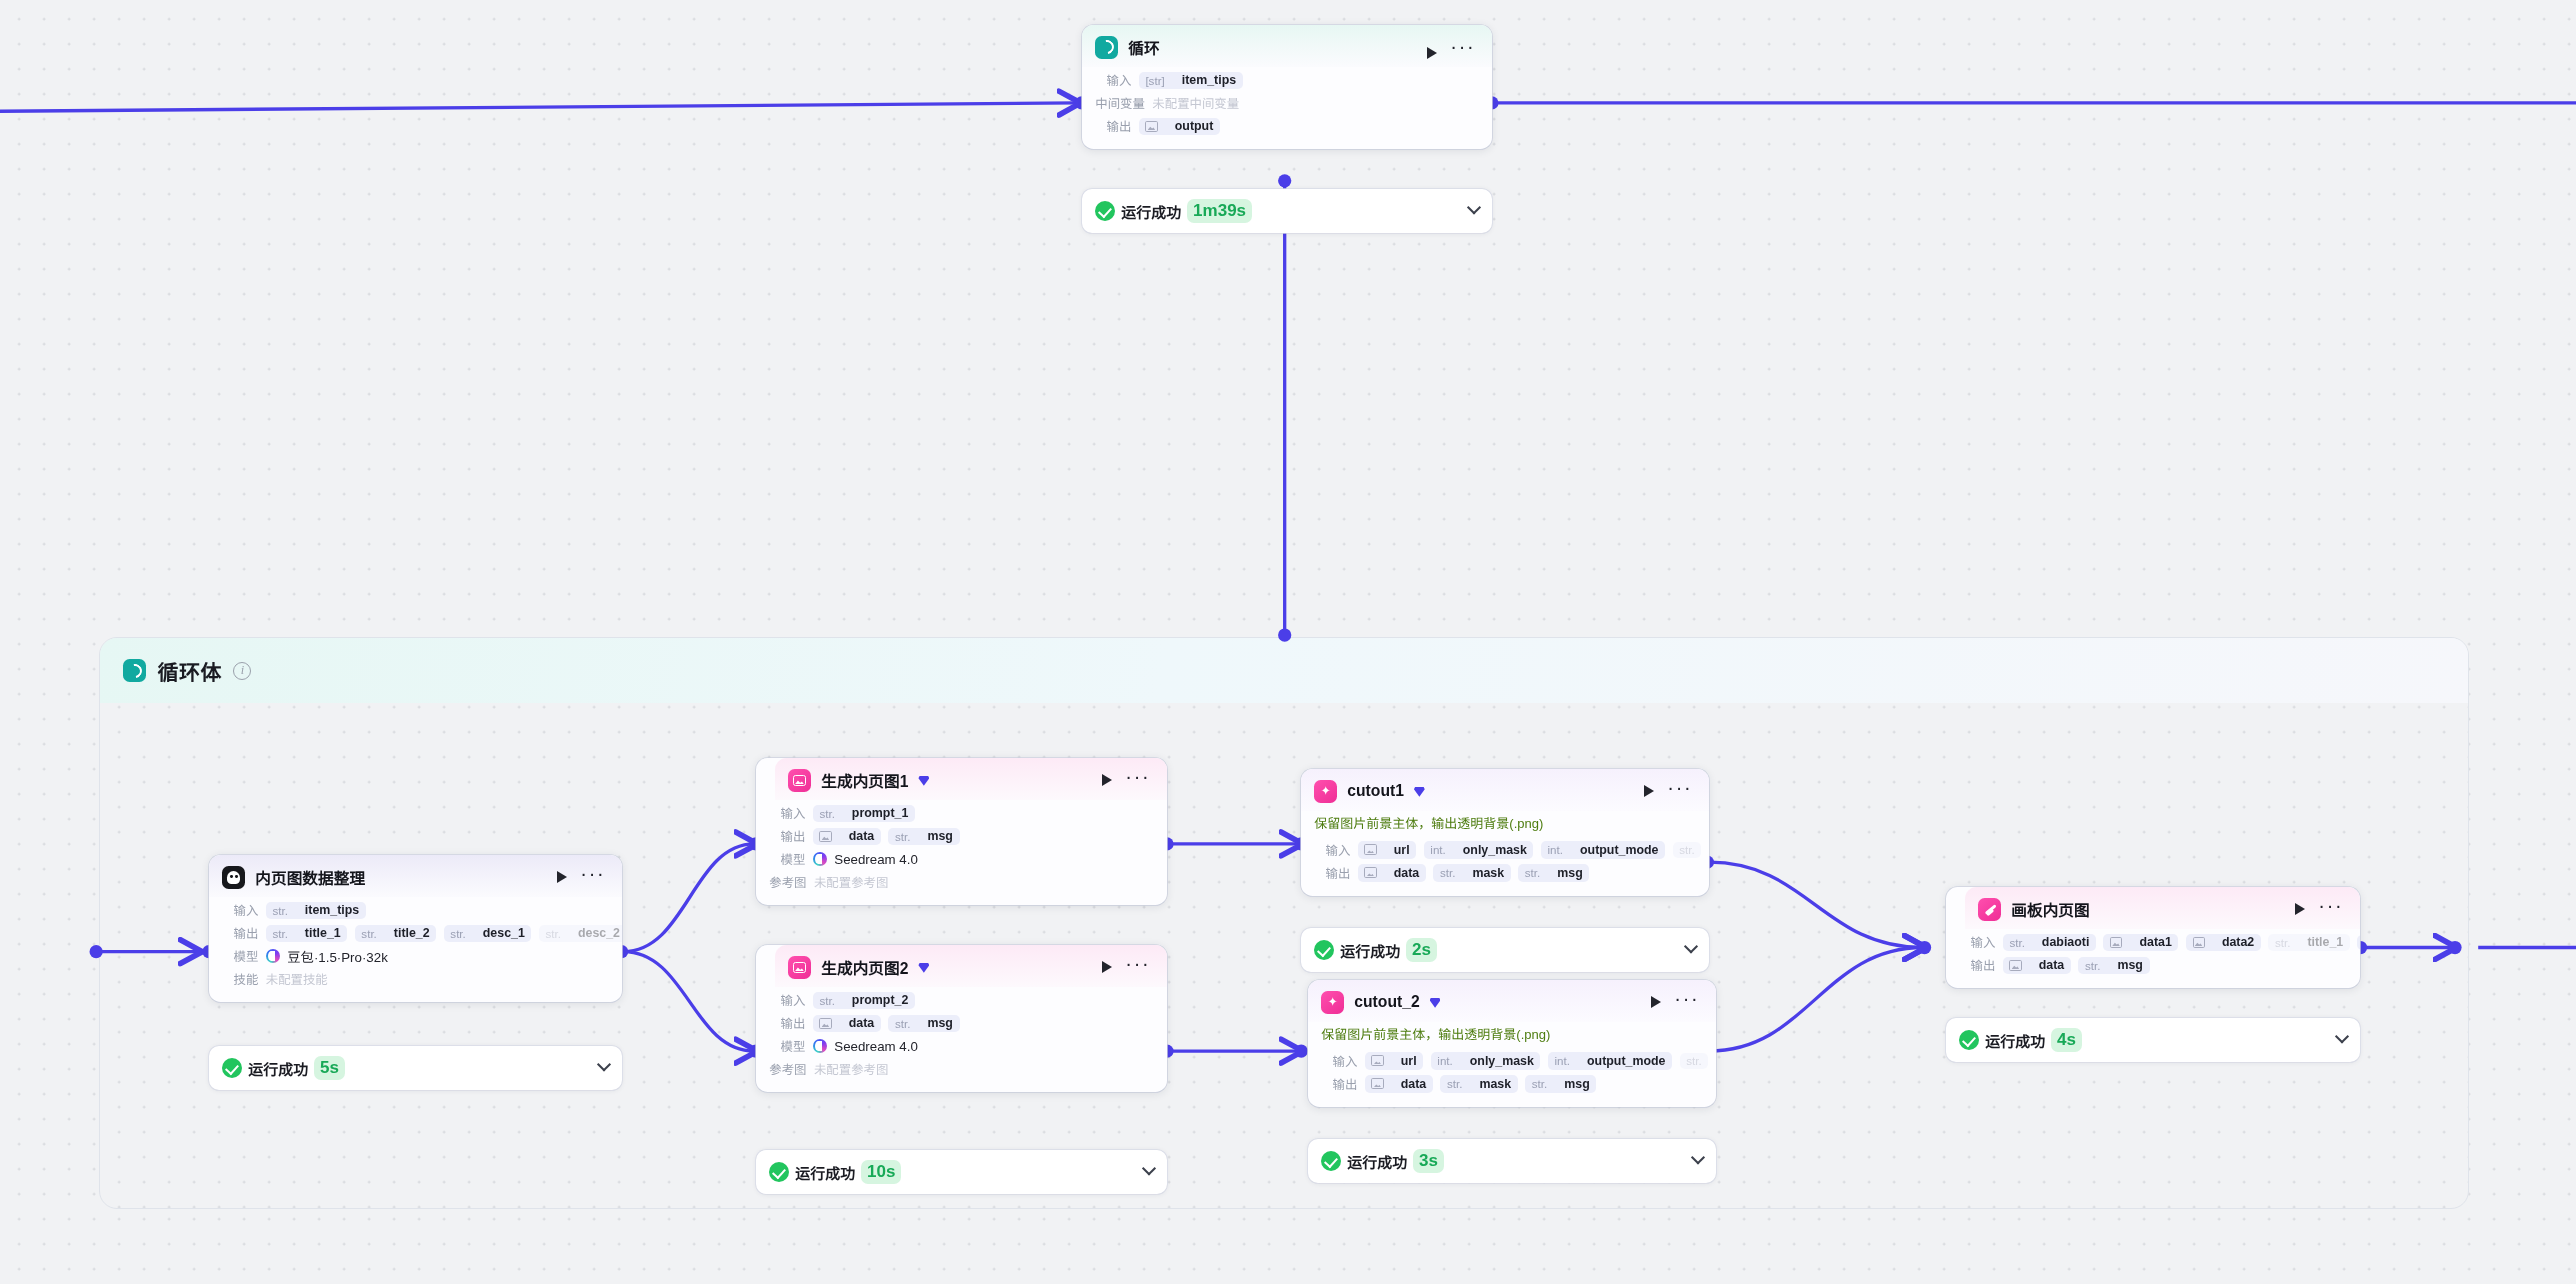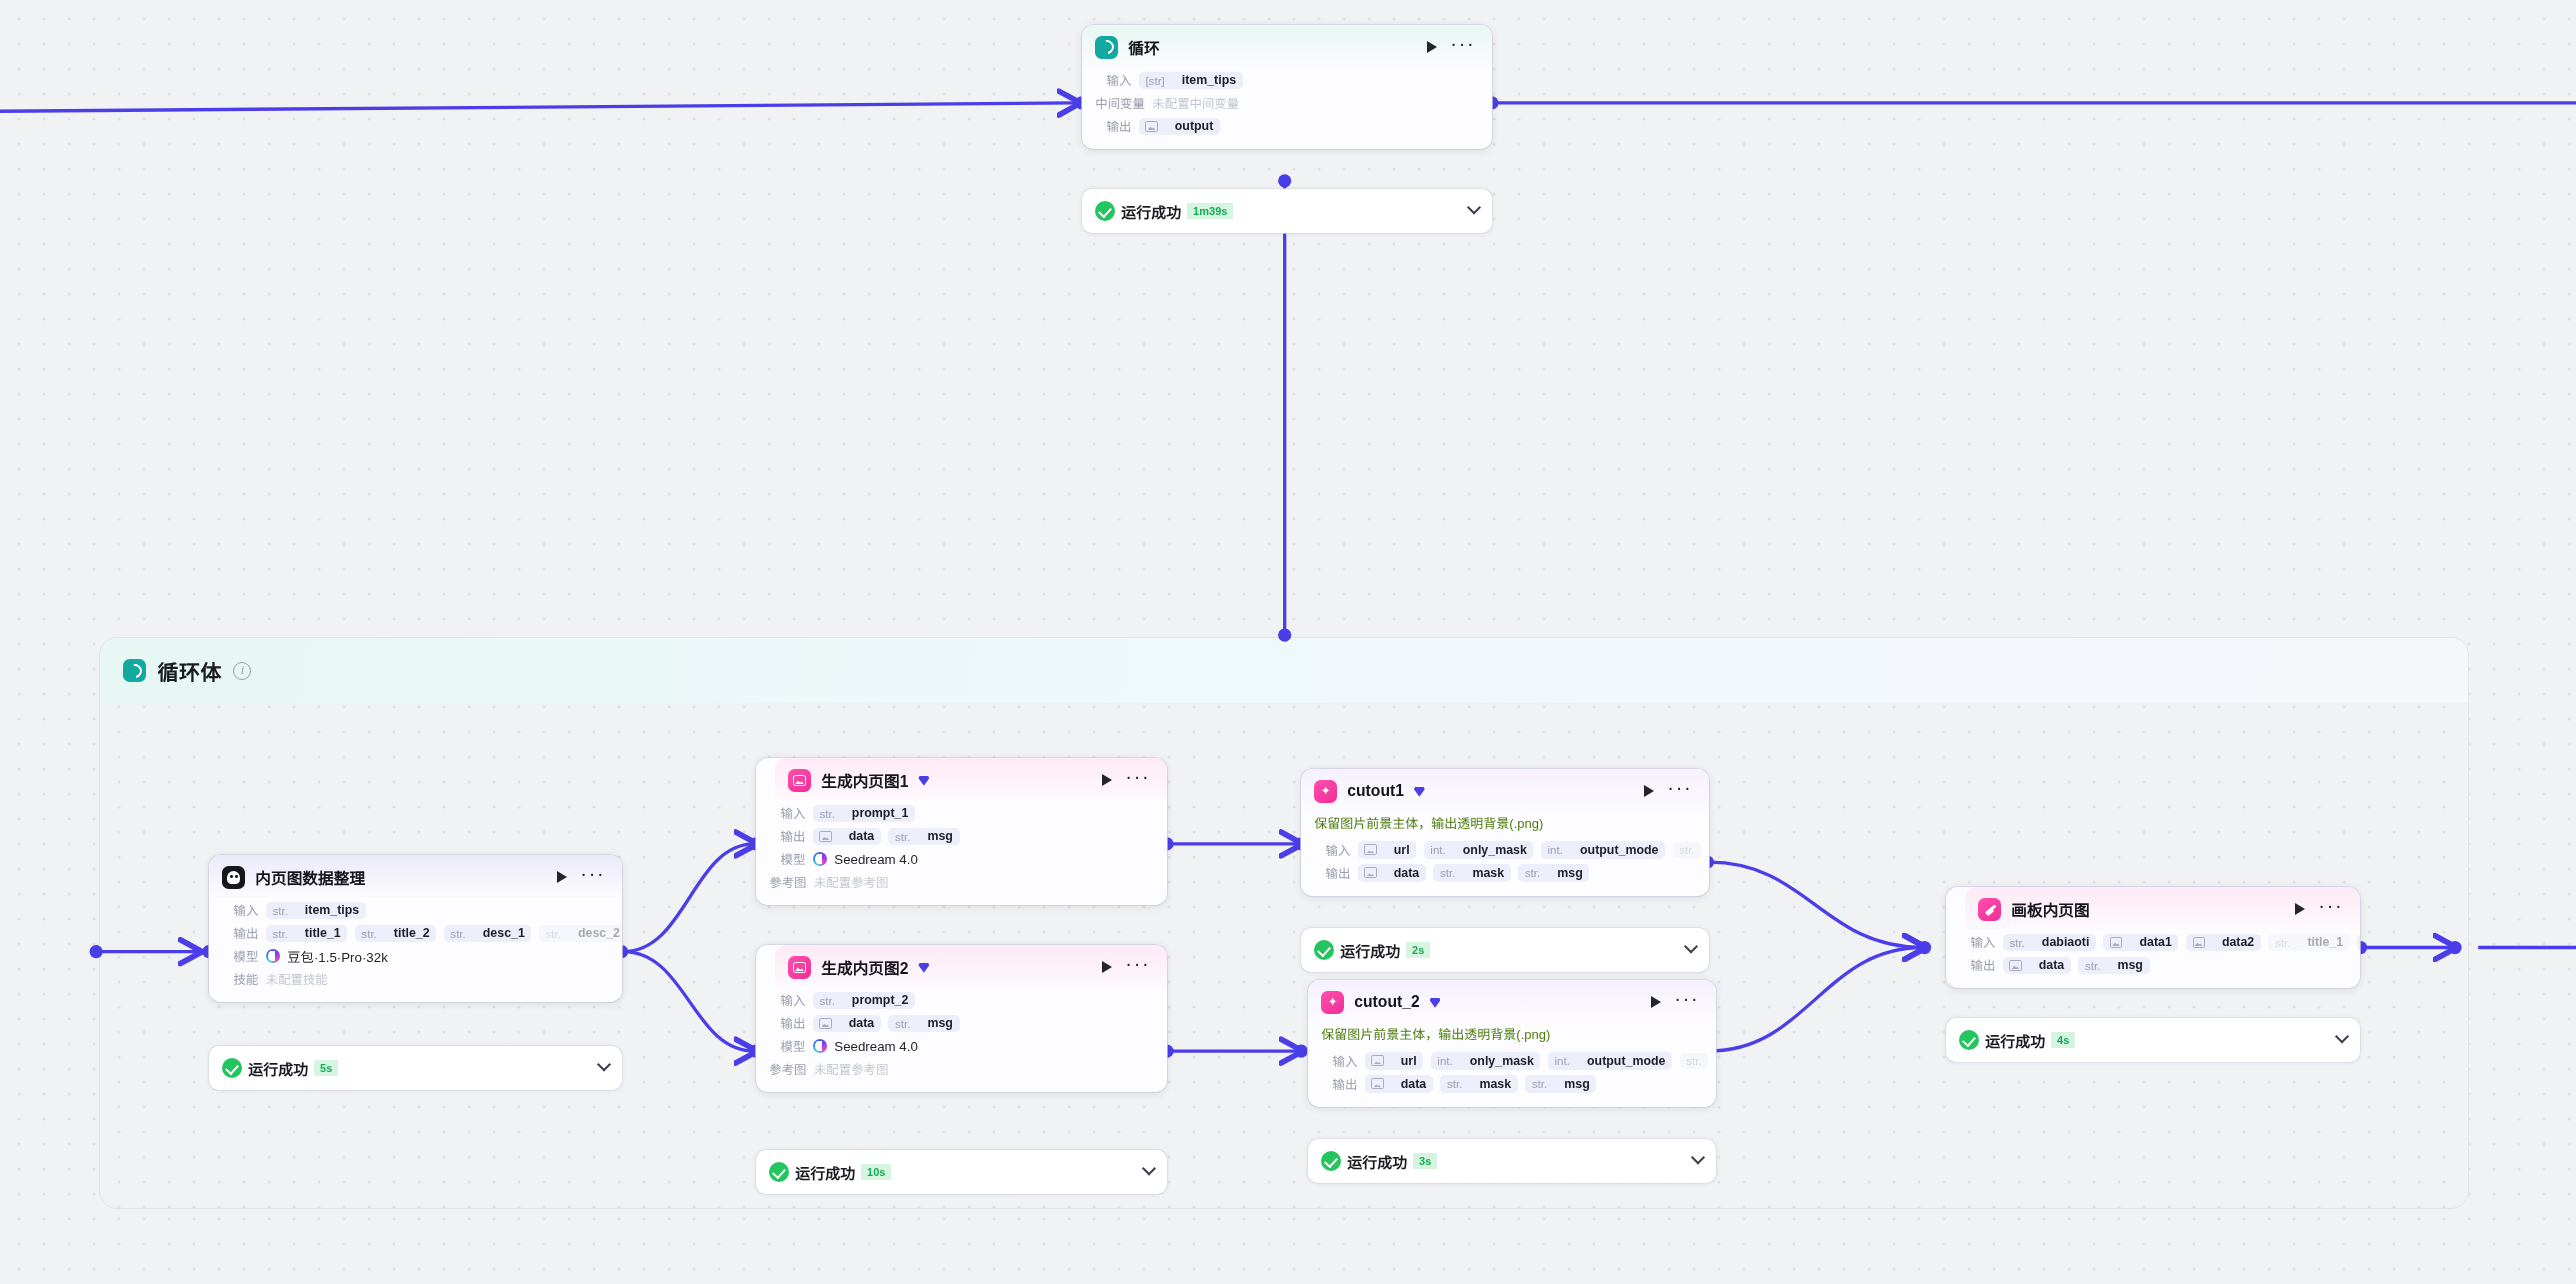--- a/index.html
+++ b/index.html
@@ -273,37 +273,37 @@
   }
   .status-txt {
     font-size: 15px;
     font-weight: 700;
     color: #1a1b22;
     white-space: nowrap;
   }
   .dur {
     background: #d6f5e0;
     color: #18a957;
-    border-radius: 1px;
+    border-radius: 7px;
     padding: 1.7px 5.8px;
-    font-size: 11px;
+    font-size: 17px;
     font-weight: 700;
   }
   .st-spacer { flex: 1 1 auto; }
   .chev {
     width: 10px; height: 10px;
     border: solid #3c404c;
     border-width: 0 2px 2px 0;
     transform: rotate(45deg) translate(-2.5px,-2.5px);
     cursor: pointer;
     flex: none;
   }
 
   
-  .tint-teal { background: linear-gradient(180deg,#e7f7f3 0%, #fbfbfe 100%); }
+  .tint-teal { background: linear-gradient(180deg,#e7f7f3 0%, #fbfbfe 100%); align-items: flex-end; }
   .tint-pink { background: linear-gradient(180deg,#fdeaf6 0%, #fdf9fd 100%); margin-left: 19px; }
   .tint-violet{ background: linear-gradient(180deg,#f6f1fd 0%, #fcfbff 100%); }
   .tint-lav  { background: linear-gradient(180deg,#eceaf8 0%, #fbfbfe 100%); }
 
   .ico-teal { background:#11a9a0; }
   .ico-pink { background: linear-gradient(140deg,#ff4fae,#ef2e96); }
   .ico-dark { background:#17181c; }
 
   
   .glyph-loop {

